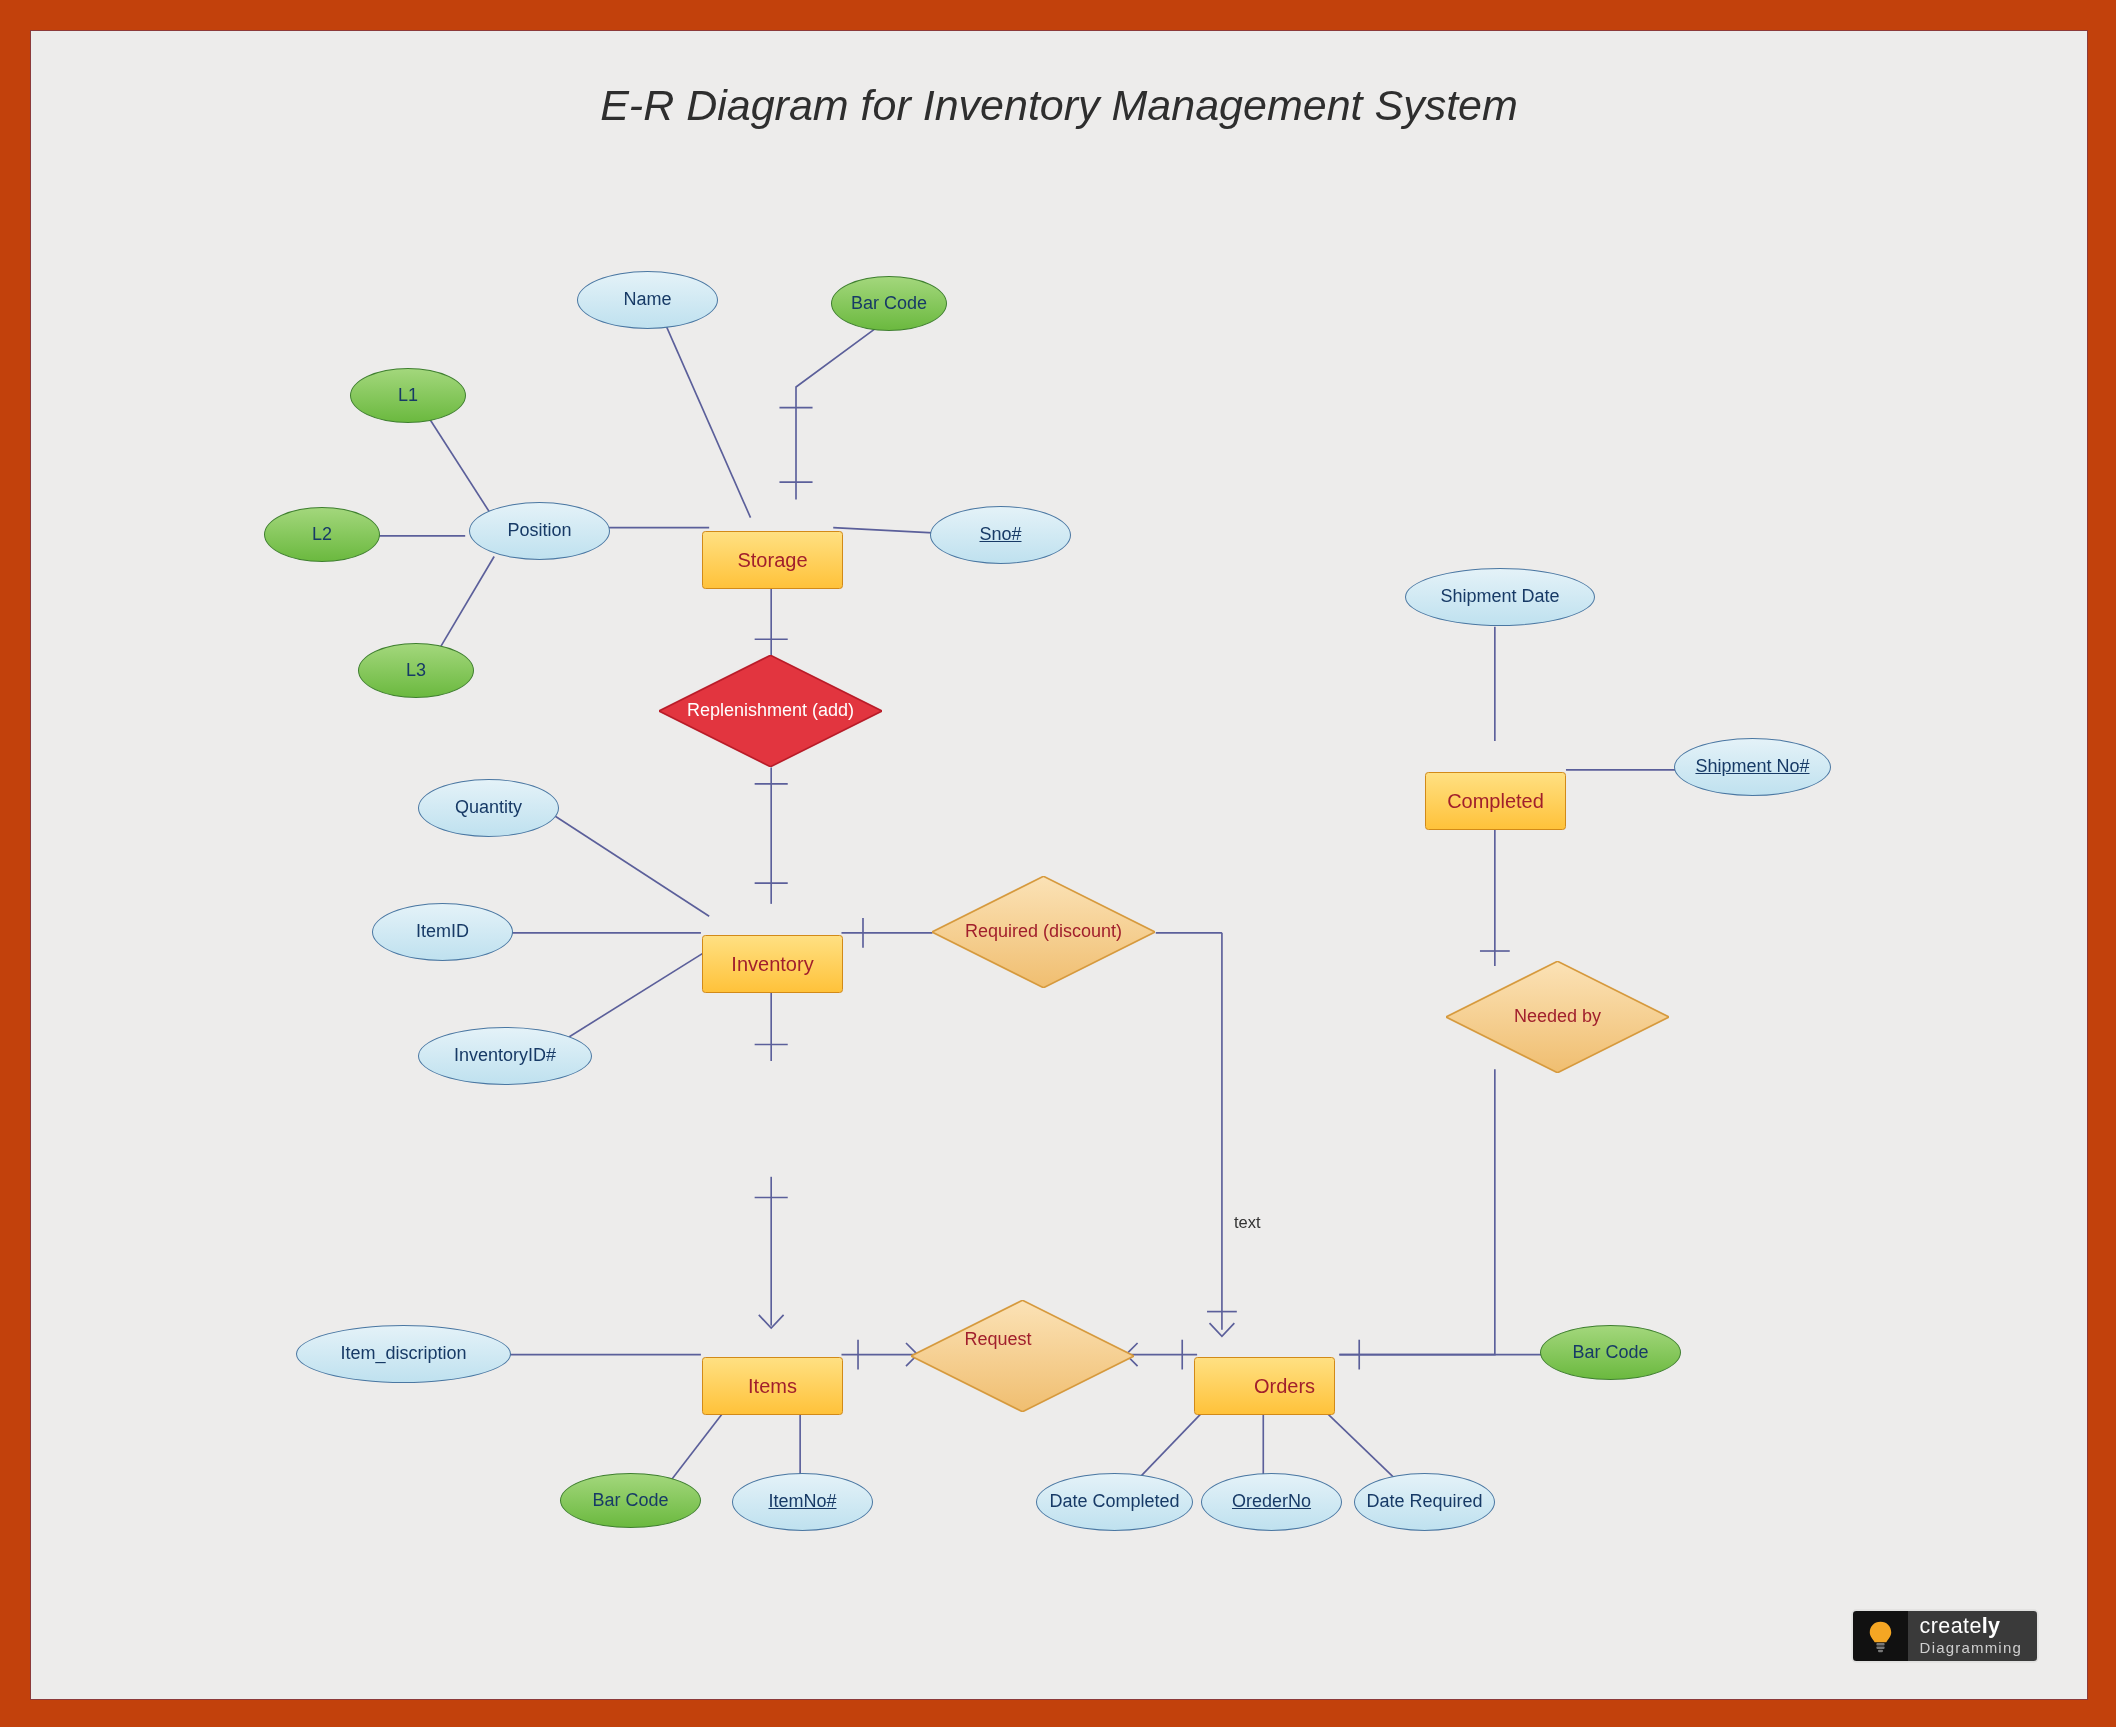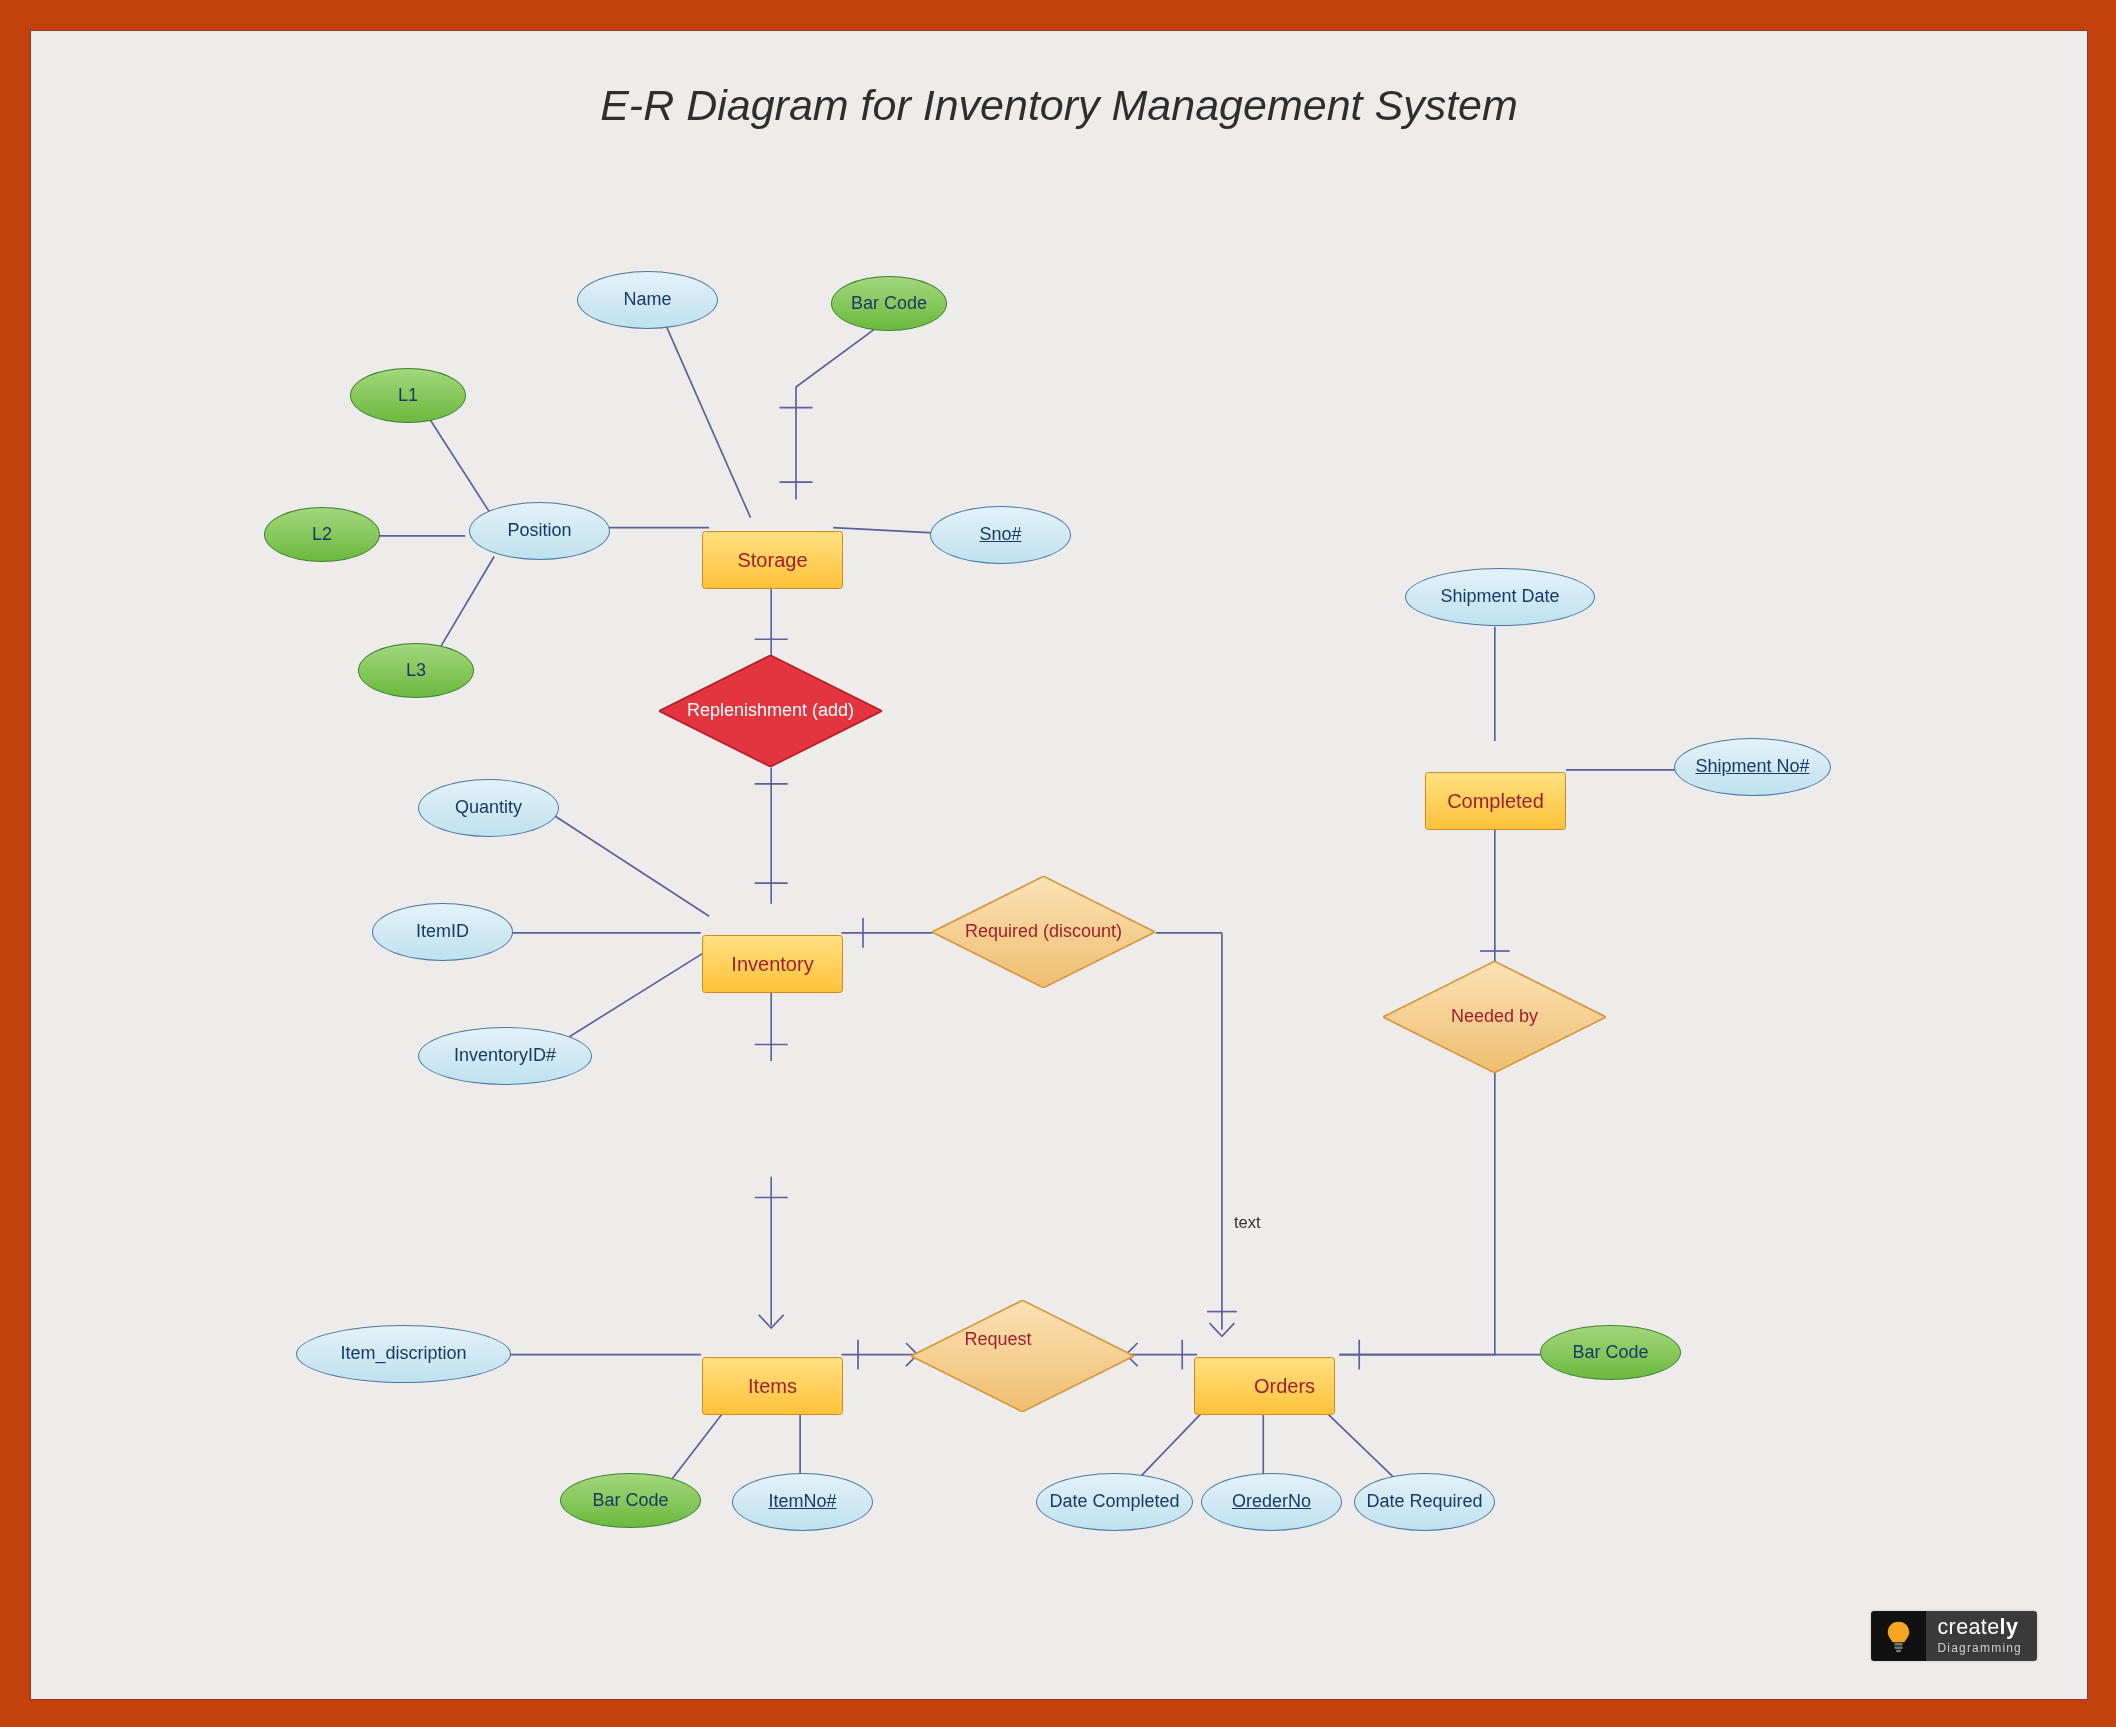--- a/index.html
+++ b/index.html
@@ -149,21 +149,21 @@
     background: #3a3a3a;
     color: #fff;
     display: flex;
     flex-direction: column;
     justify-content: center;
     padding: 0 15px 0 11.6px;
     font-family: Arial, sans-serif;
   }
   .logo-text .main { font-size: 21.5px; letter-spacing: 0.4px; line-height: 1; }
   .logo-text .main b { font-weight: 700; }
-  .logo-text .sub { font-size: 12px; letter-spacing: 1.2px; color: #cfcfcf; margin-top: 1.7px; }
+  .logo-text .sub { font-size: 15px; letter-spacing: 1.2px; color: #cfcfcf; margin-top: 1.7px; }
 </style>
 </head>
 <body>
 
 <div class="page-wrap">
   <div class="canvas">
 
     <div class="title">E-R Diagram for Inventory Management System</div>
 
     <svg class="wires" viewBox="0 0 2486 2016">
@@ -277,21 +277,21 @@
             <defs>
               <linearGradient id="g3" x1="0" y1="0" x2="0" y2="1">
                 <stop offset="0" stop-color="#fbe2b6"></stop>
                 <stop offset="1" stop-color="#f0be70"></stop>
               </linearGradient>
             </defs>
           </svg>
         </div>
       <div class="lbl" style="padding-bottom:33px; padding-right:74px;">Request</div>
     </div>
-    <div class="shape rel" style="left:1352px; top:930px;">
+    <div class="shape rel" style="left:1415px; top:930px;">
       <div class="diamond">
           <svg viewBox="0 0 270 135">
             <polygon points="135,0 270,67.5 135,135 0,67.5" fill="url(#g4)" stroke="#d69a3e" stroke-width="2"></polygon>
             <defs>
               <linearGradient id="g4" x1="0" y1="0" x2="0" y2="1">
                 <stop offset="0" stop-color="#fbe2b6"></stop>
                 <stop offset="1" stop-color="#f0be70"></stop>
               </linearGradient>
             </defs>
           </svg>

